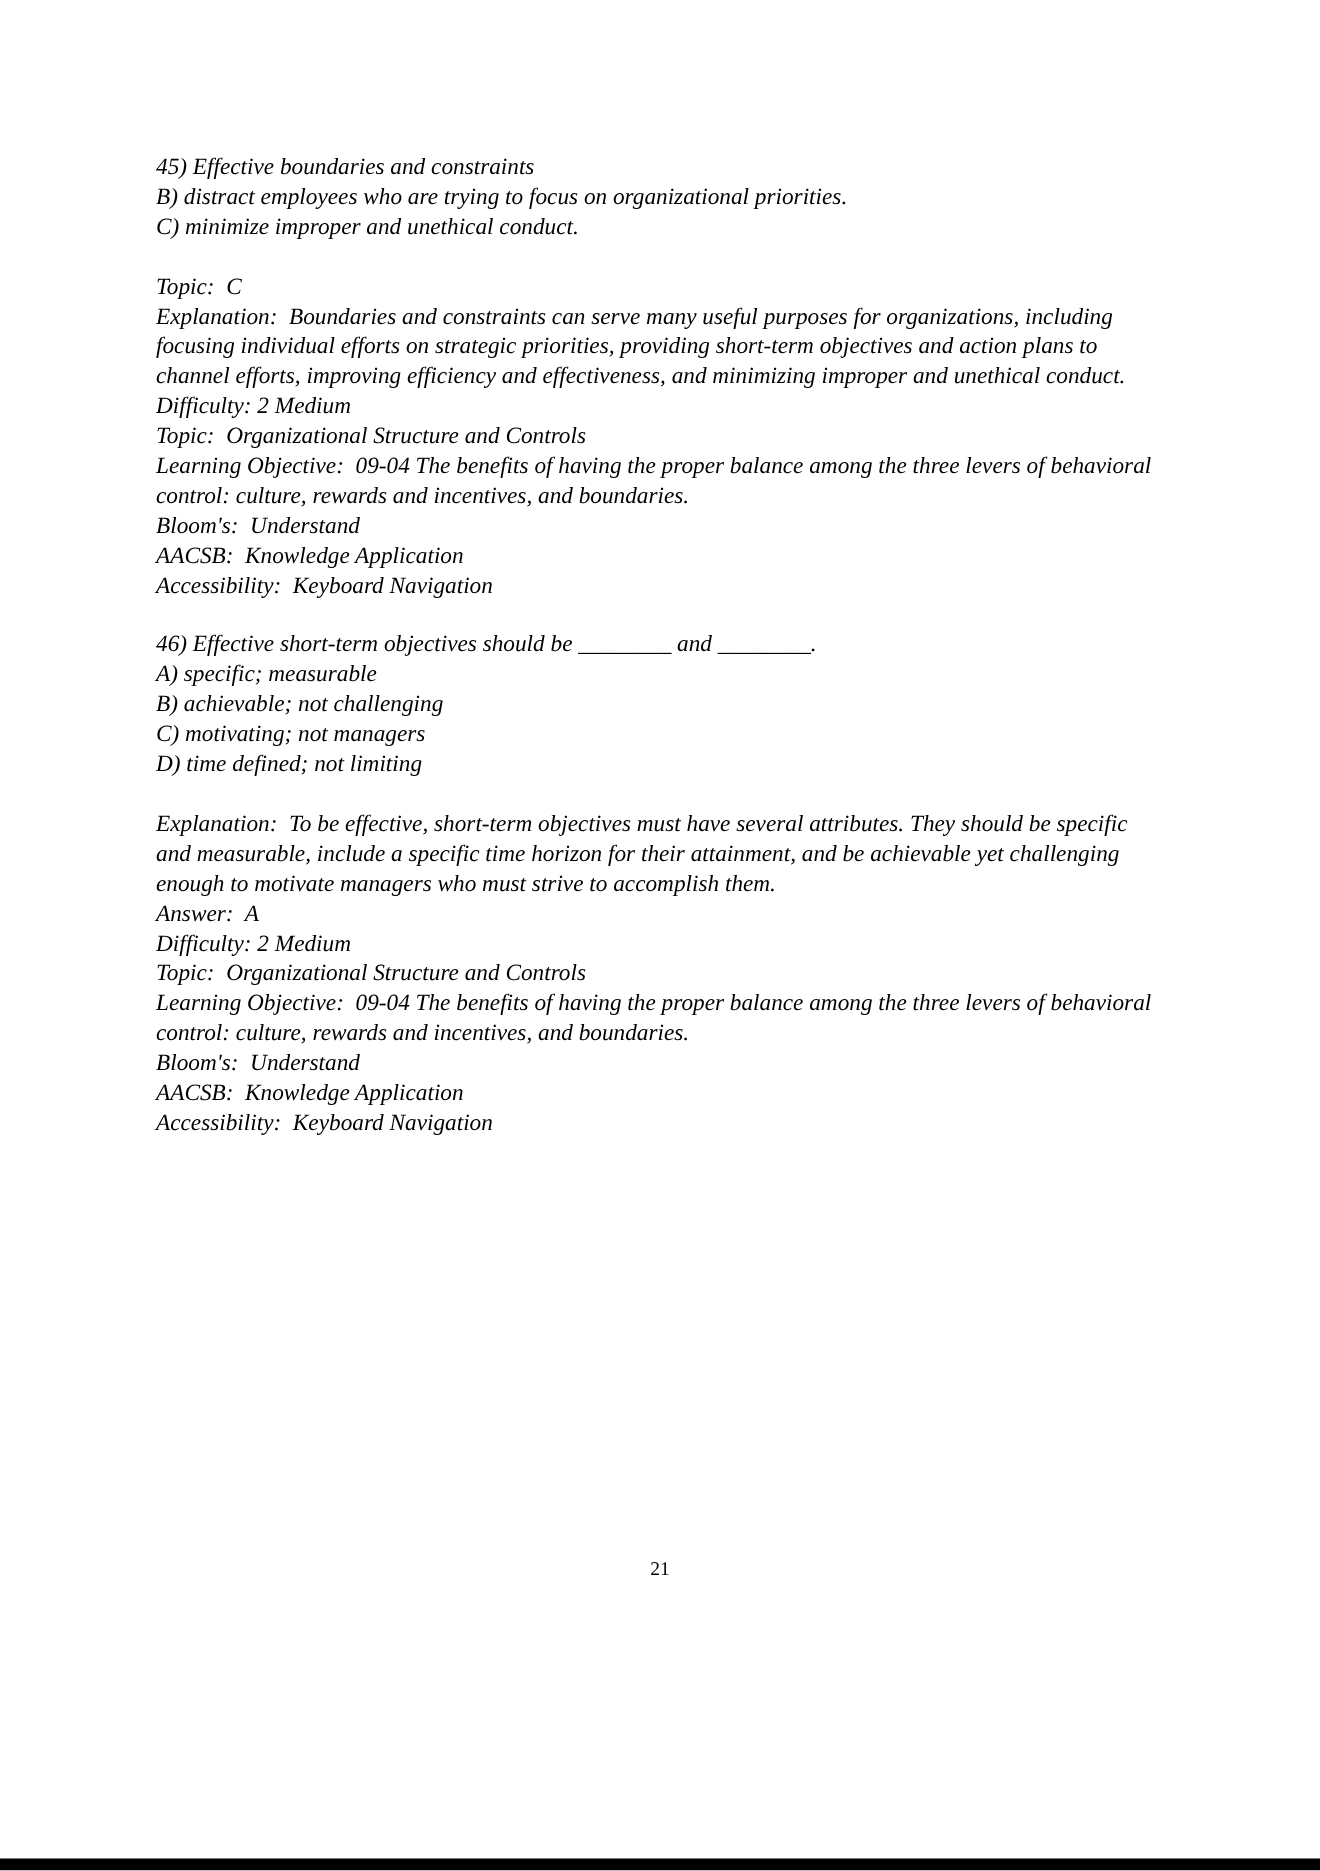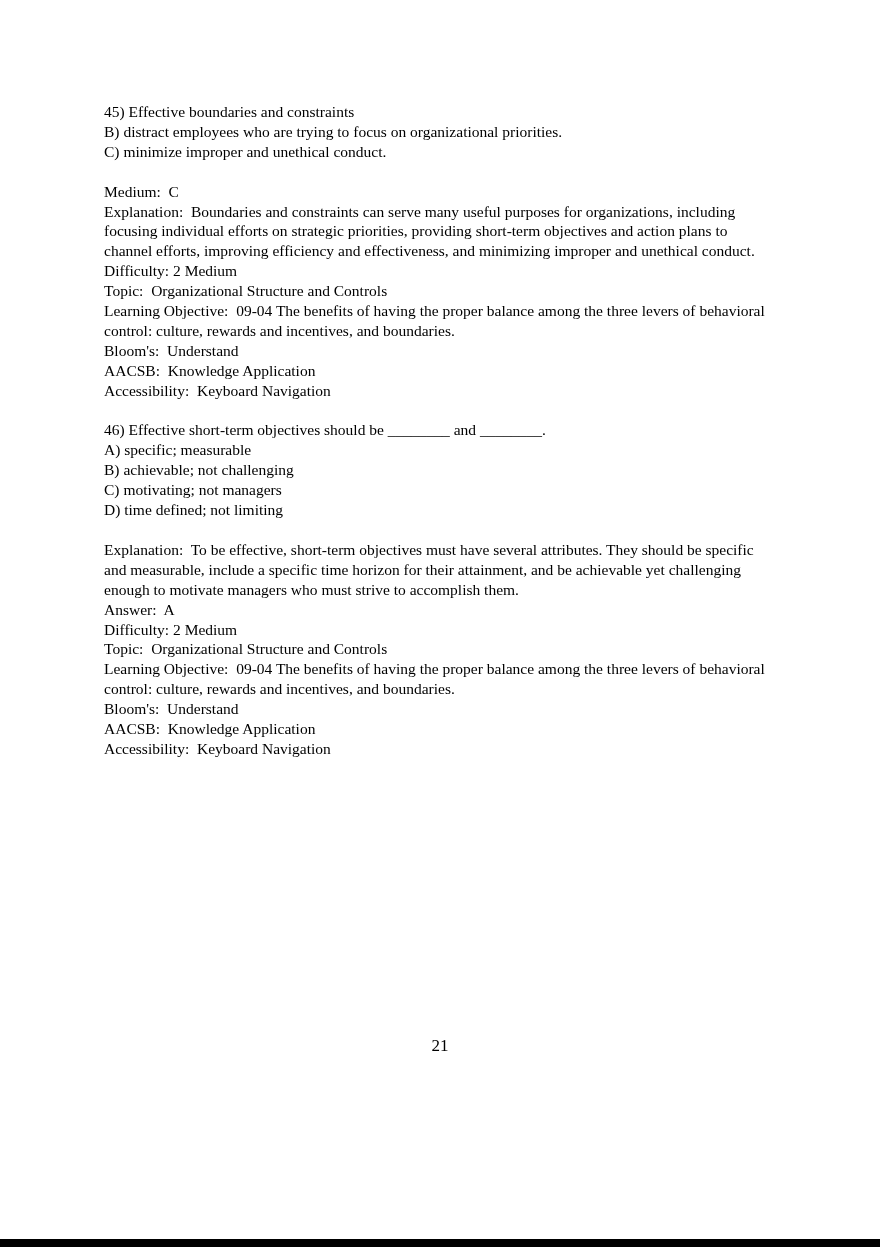--- a/index.html
+++ b/index.html
@@ -15,35 +15,36 @@
     font-family: "Liberation Serif", "DejaVu Serif", serif;
     color: #000000;
   }
   .content {
     padding: 102px 104px 0 104px;
     font-size: 15.5px;
     line-height: 19.9px;
   }
   .line {
     white-space: pre-wrap;
+    font-style: italic;
   }
   .spacer {
     height: 19.9px;
   }
   .question-block {
     margin: 0;
     padding: 0;
   }
   .page-number {
     position: absolute;
     top: 1038px;
     left: 0;
     width: 100%;
     text-align: center;
-    font-size: 17px;
+    font-size: 13px;
     line-height: 16px;
   }
   .footer-bar {
     position: absolute;
     left: 0;
     bottom: 0;
     width: 100%;
     height: 8px;
     background: #000000;
   }
@@ -51,21 +52,21 @@
 </head>
 <body>
 
 <div class="content">
 
   <section class="question-block">
     <div class="line">45) Effective boundaries and constraints</div>
     <div class="line">B) distract employees who are trying to focus on organizational priorities.</div>
     <div class="line">C) minimize improper and unethical conduct.</div>
     <div class="spacer"></div>
-    <div class="line">Medium:  C</div>
+    <div class="line">Topic:  C</div>
     <div class="line">Explanation:  Boundaries and constraints can serve many useful purposes for organizations, including focusing individual efforts on strategic priorities, providing short-term objectives and action plans to channel efforts, improving efficiency and effectiveness, and minimizing improper and unethical conduct.</div>
     <div class="line">Difficulty: 2 Medium</div>
     <div class="line">Topic:  Organizational Structure and Controls</div>
     <div class="line">Learning Objective:  09-04 The benefits of having the proper balance among the three levers of behavioral control: culture, rewards and incentives, and boundaries.</div>
     <div class="line">Bloom's:  Understand</div>
     <div class="line">AACSB:  Knowledge Application</div>
     <div class="line">Accessibility:  Keyboard Navigation</div>
   </section>
 
   <div class="spacer"></div>

